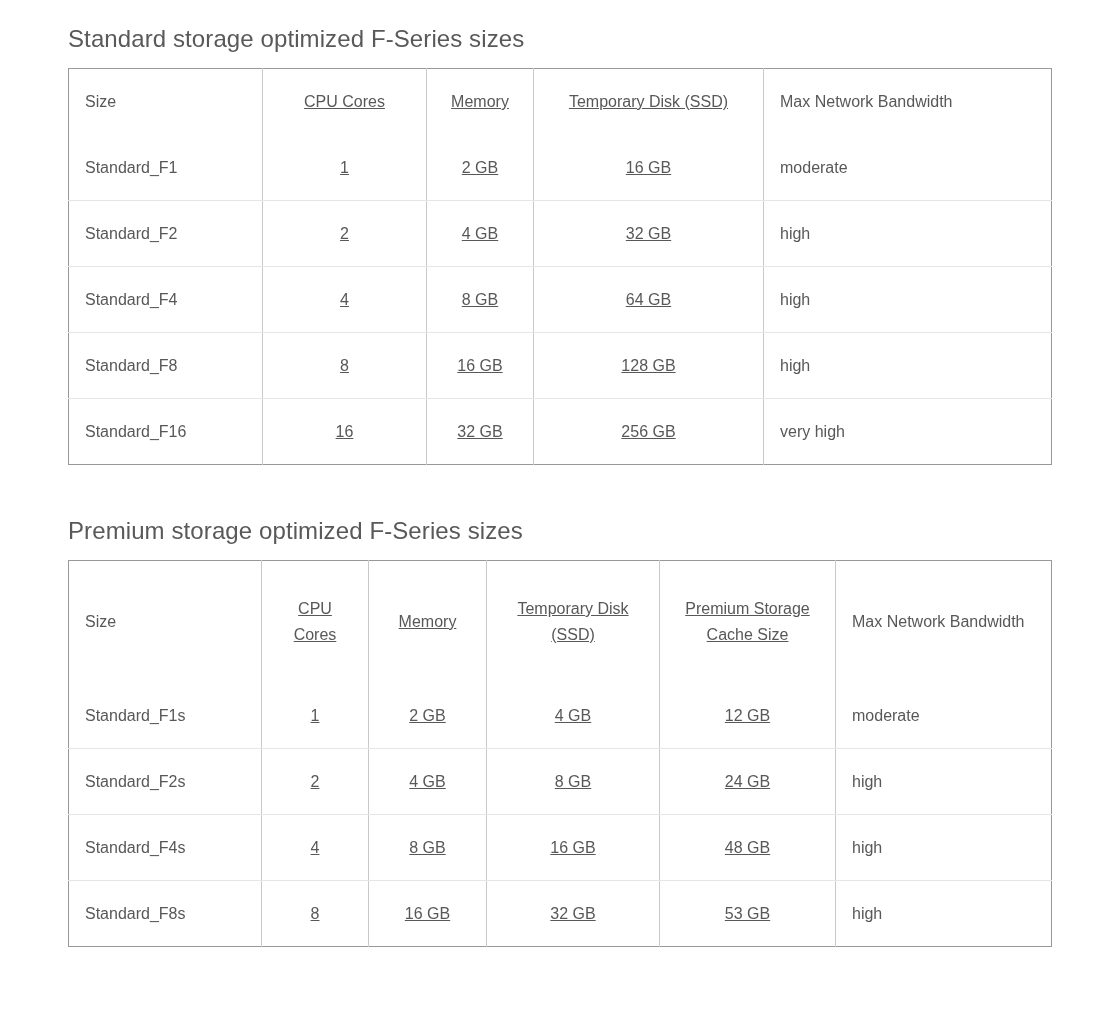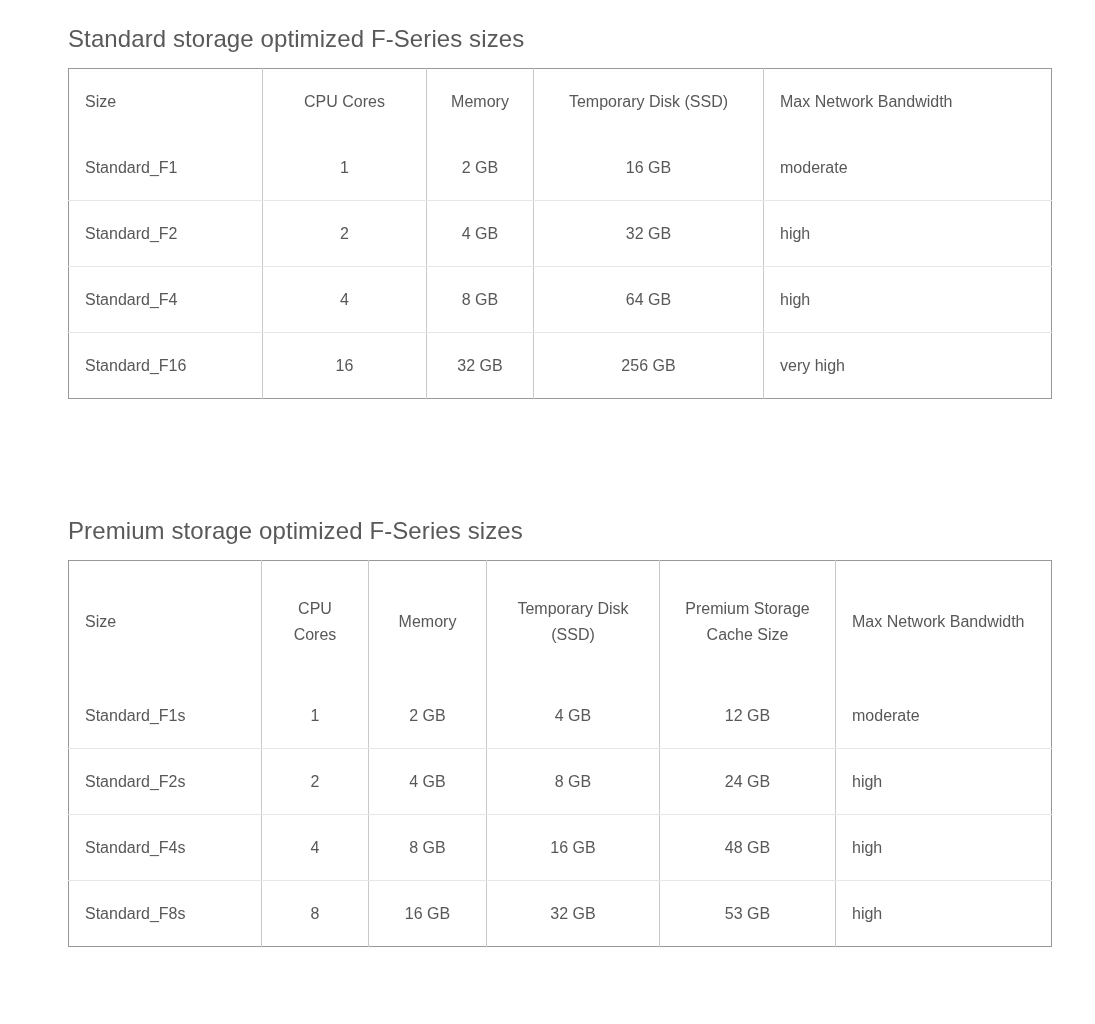--- a/index.html
+++ b/index.html
@@ -72,21 +72,21 @@
 
   
   table.t1 thead th { height: 66px; }
   table.t1 tbody td { height: 65px; }
 
   
   table.t2 thead th { height: 122px; vertical-align: middle; }
   table.t2 tbody td { height: 65px; }
 
   .col-size   { text-align: left; }
-  .col-num    { text-align: center; }
+  .col-num    { text-align: center; text-decoration: underline; }
   .col-text   { text-align: left; }
 
   
   table.t1 col.c0 { width: 194px; }
   table.t1 col.c1 { width: 164px; }
   table.t1 col.c2 { width: 107px; }
   table.t1 col.c3 { width: 230px; }
   table.t1 col.c4 { width: 288px; }
 
   
@@ -135,20 +135,27 @@
           <td class="col-num">2</td>
           <td class="col-num">4 GB</td>
           <td class="col-num">32 GB</td>
           <td class="col-text">high</td>
         </tr>
         <tr>
           <td class="col-size">Standard_F4</td>
           <td class="col-num">4</td>
           <td class="col-num">8 GB</td>
           <td class="col-num">64 GB</td>
+          <td class="col-text">high</td>
+        </tr>
+        <tr>
+          <td class="col-size">Standard_F8</td>
+          <td class="col-num">8</td>
+          <td class="col-num">16 GB</td>
+          <td class="col-num">128 GB</td>
           <td class="col-text">high</td>
         </tr>
         <tr>
           <td class="col-size">Standard_F16</td>
           <td class="col-num">16</td>
           <td class="col-num">32 GB</td>
           <td class="col-num">256 GB</td>
           <td class="col-text">very high</td>
         </tr>
       </tbody>

